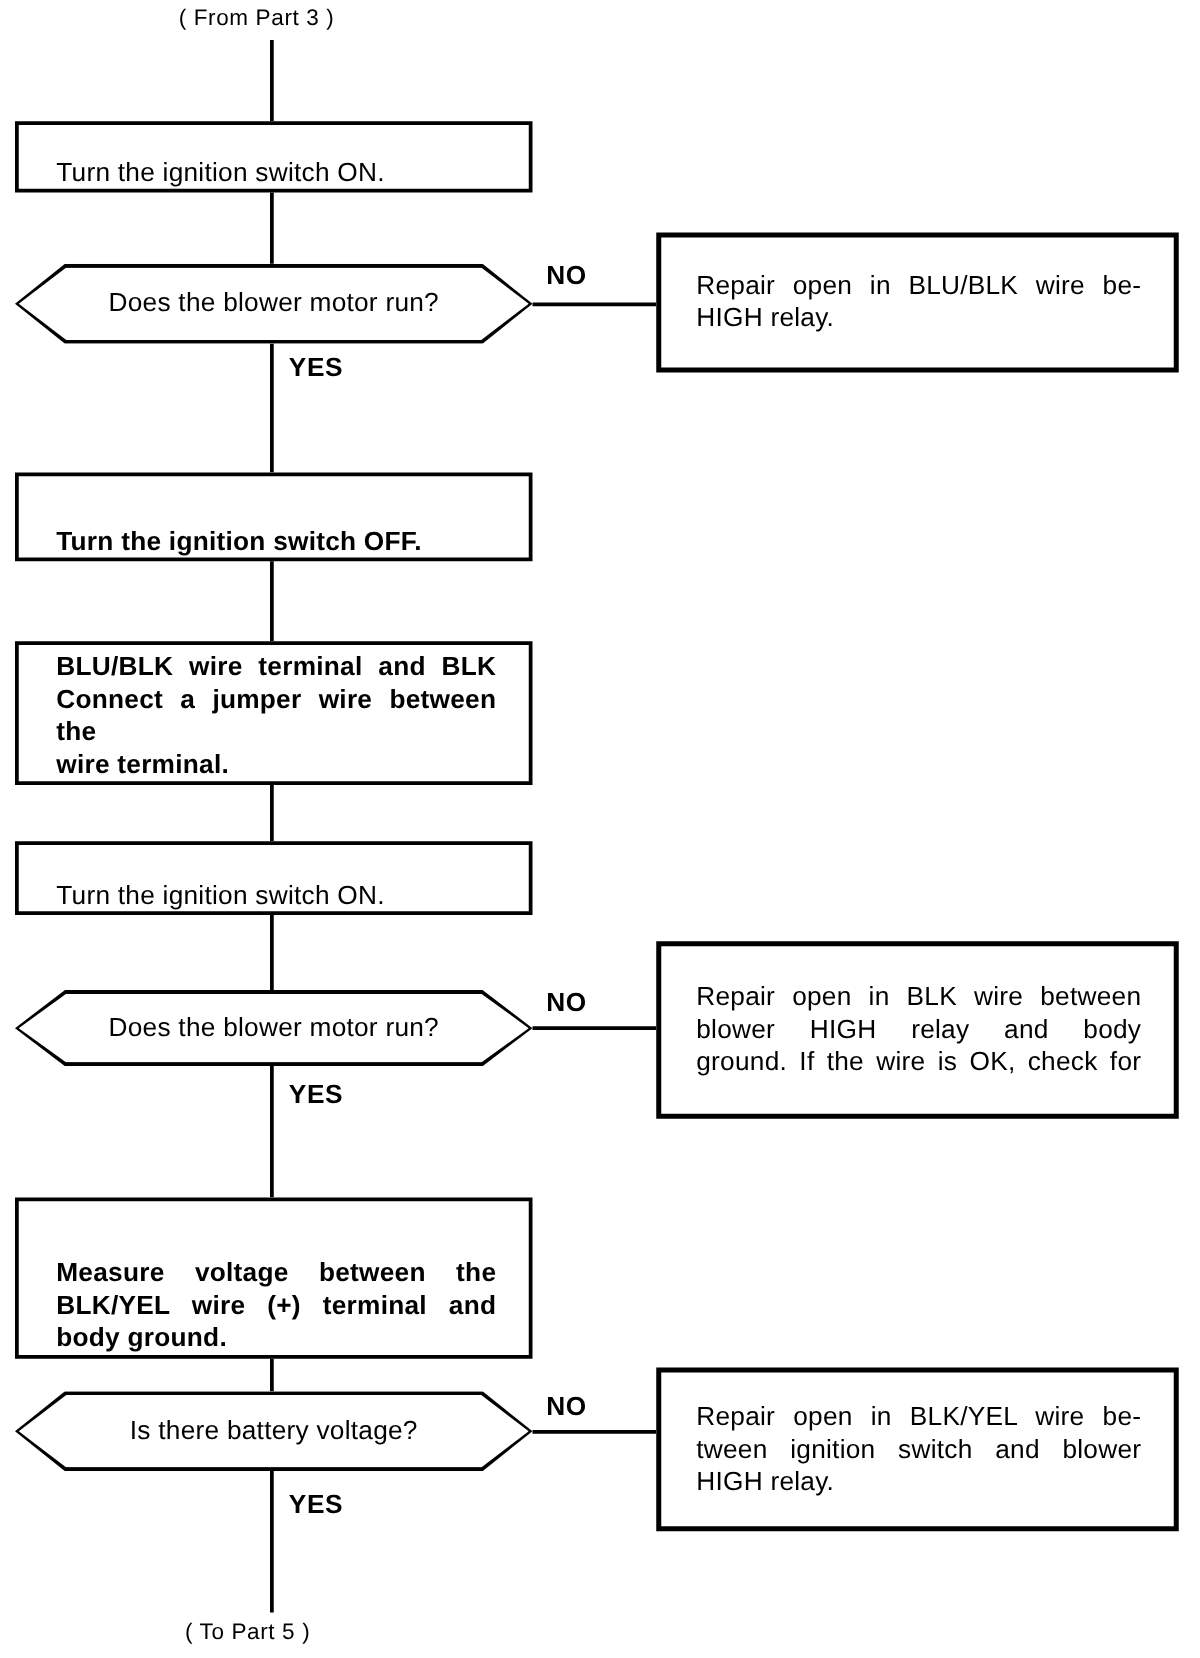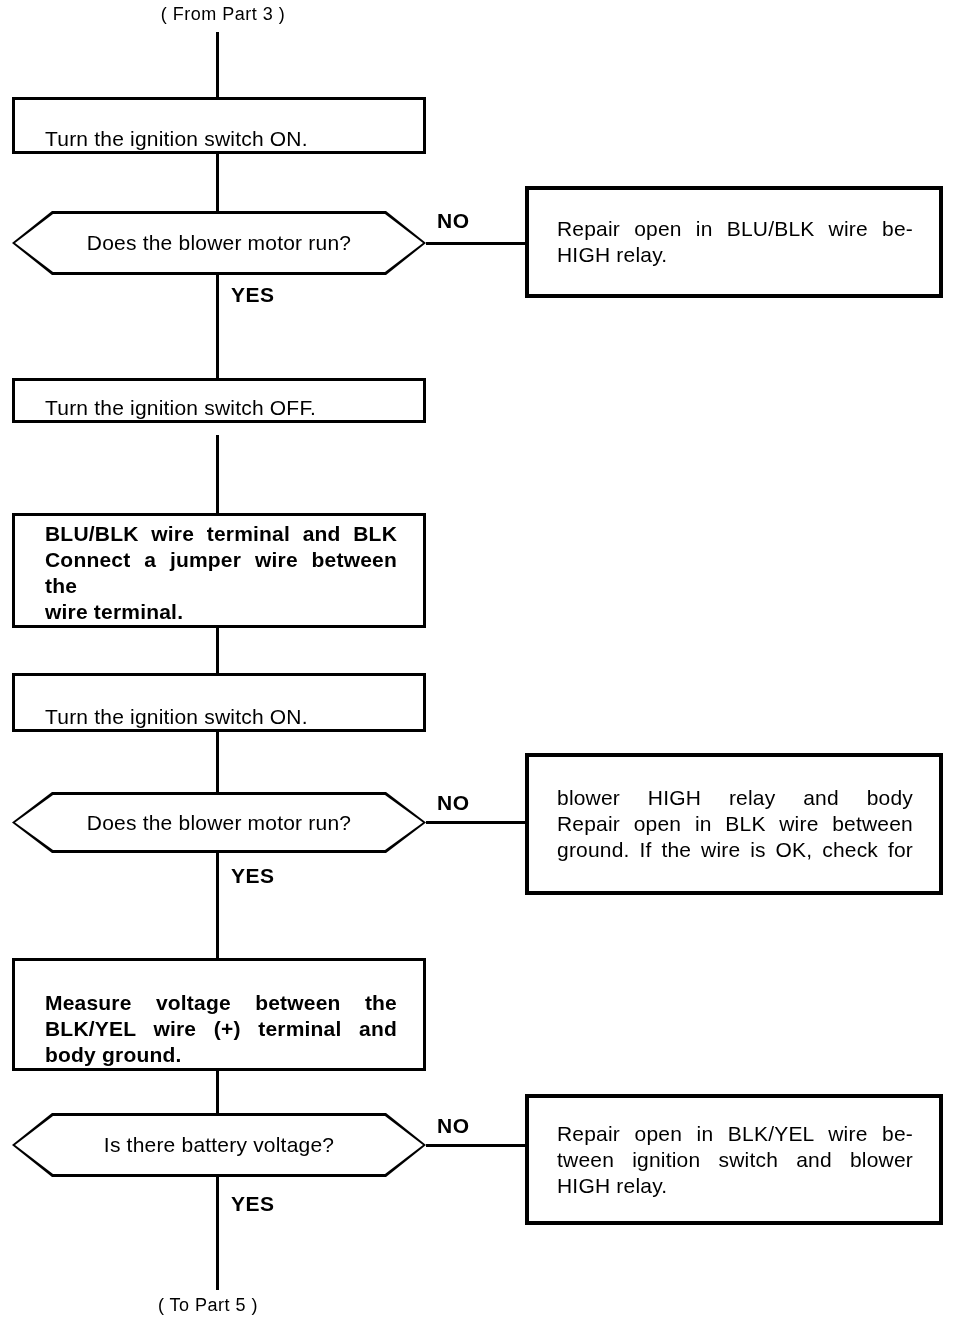--- a/index.html
+++ b/index.html
@@ -68,21 +68,21 @@
   .hex .qtext {
     position: absolute; inset: 0;
     display: flex; align-items: center; justify-content: center;
     font-size: 21px; letter-spacing: 0.2px;
   }
 
   
   .lbl { position: absolute; font-weight: 700; font-size: 21px; letter-spacing: 0.5px; }
 
   
-  .endlbl { position: absolute; font-size: 18px; text-align: center; letter-spacing: 0.5px; }
+  .endlbl { position: absolute; font-size: 18px; letter-spacing: 0.5px; }
 </style>
 </head>
 <body>
 
 <div class="canvas">
 
   <div class="endlbl" style="top:4px; left:143px; width:160px;">( From Part 3 )</div>
 
   <div class="vline" style="top:32px; height:65px;"></div>
   <div class="vline" style="top:153px; height:58px;"></div>
@@ -105,21 +105,21 @@
   </div>
   <div class="hline" style="top:242px; left:426px; width:99px;"></div>
   <div class="lbl" style="top:209px; left:437px;">NO</div>
   <div class="lbl" style="top:283px; left:231px;">YES</div>
 
   <div class="rbox" style="top:186px; height:112px;">
     <div class="jl">Repair open in BLU/BLK wire be-</div>
     <div class="jend">HIGH relay.</div>
   </div>
 
-  <div class="box single" style="top:378px; height:45px;">
+  <div class="box single" style="top:378px; height:71px;font-weight:bold;">
     <span>Turn the ignition switch OFF.</span>
   </div>
 
   <div class="box multi" style="top:513px; height:115px;">
     <div class="jl">BLU/BLK wire terminal and BLK</div>
     <div class="jl">Connect a jumper wire between the</div>
     <div class="jend">wire terminal.</div>
   </div>
 
   <div class="box single" style="top:673px; height:59px;">
@@ -129,26 +129,26 @@
   <div class="hex" style="top:792px; height:61px;">
     <div class="shape"></div>
     <div class="shape-in"></div>
     <div class="qtext">Does the blower motor run?</div>
   </div>
   <div class="hline" style="top:821px; left:426px; width:99px;"></div>
   <div class="lbl" style="top:791px; left:437px;">NO</div>
   <div class="lbl" style="top:864px; left:231px;">YES</div>
 
   <div class="rbox" style="top:753px; height:142px;">
+    <div class="jl">Repair open in BLK wire between</div>
     <div class="jl">blower HIGH relay and body</div>
-    <div class="jl">Repair open in BLK wire between</div>
     <div class="jl">ground. If the wire is OK, check for</div>
   </div>
 
-  <div class="box multi" style="top:958px; height:113px;">
+  <div class="box multi" style="top:958px; height:129px;">
     <div class="jl">Measure voltage between the</div>
     <div class="jl">BLK/YEL wire (+) terminal and</div>
     <div class="jend">body ground.</div>
   </div>
 
   <div class="hex" style="top:1113px; height:64px;">
     <div class="shape"></div>
     <div class="shape-in"></div>
     <div class="qtext">Is there battery voltage?</div>
   </div>

